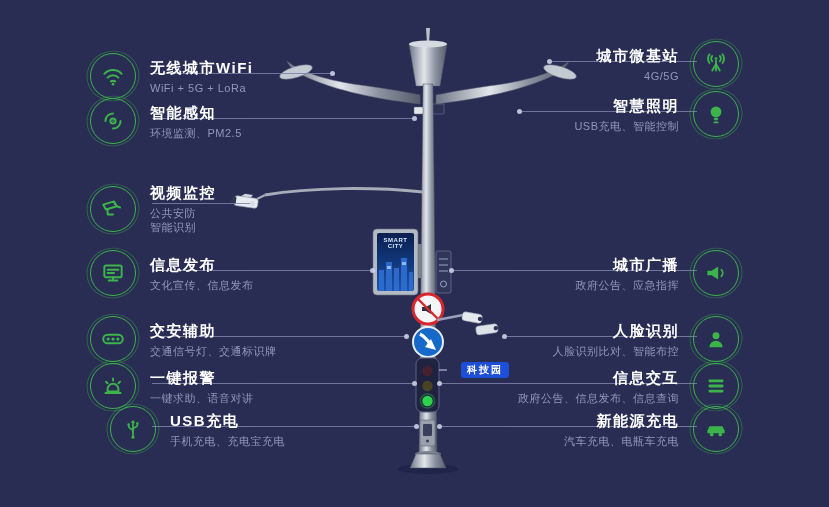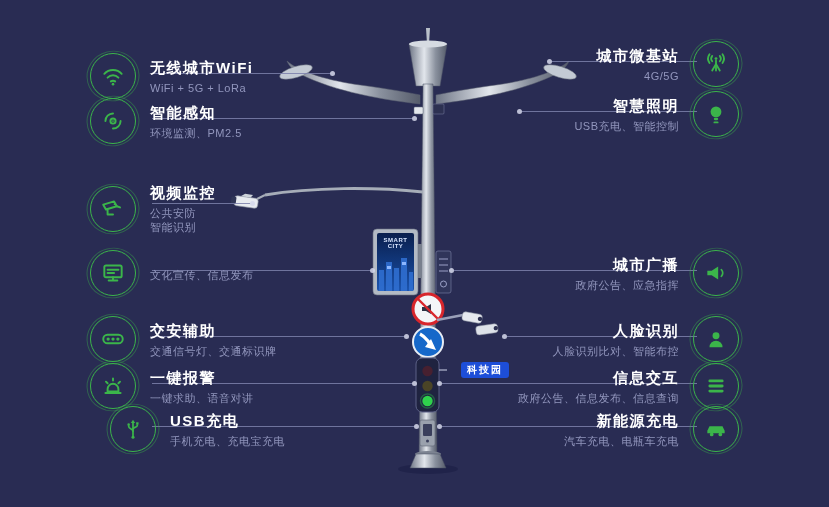--- a/index.html
+++ b/index.html
@@ -217,20 +217,21 @@
 
   <div class="feature left" style="top:250px;">
     <div class="icon-wrap">
       <svg viewBox="0 0 24 24" fill="none" stroke="#3bb54a" stroke-width="1.8" stroke-linecap="round">
         <rect x="4" y="5" width="16" height="11" rx="1.5"></rect>
           <path d="M12,16 v3 M8,19 h8"></path>
         <path d="M7,9 h10 M7,12 h6"></path>
       </svg>
     </div>
     <div class="txt">
+      <div class="title">信息发布</div>
       <div class="subtitle">文化宣传、信息发布</div>
     </div>
   </div>
 
   <div class="feature left" style="top:316px;">
     <div class="icon-wrap">
       <svg viewBox="0 0 24 24" fill="none" stroke="#3bb54a" stroke-width="1.8">
         <rect x="3" y="8" width="18" height="8" rx="4"></rect>
         <circle cx="7.5" cy="12" r="1.5" fill="#3bb54a" stroke="none"></circle>
         <circle cx="12" cy="12" r="1.5" fill="#3bb54a" stroke="none"></circle>

